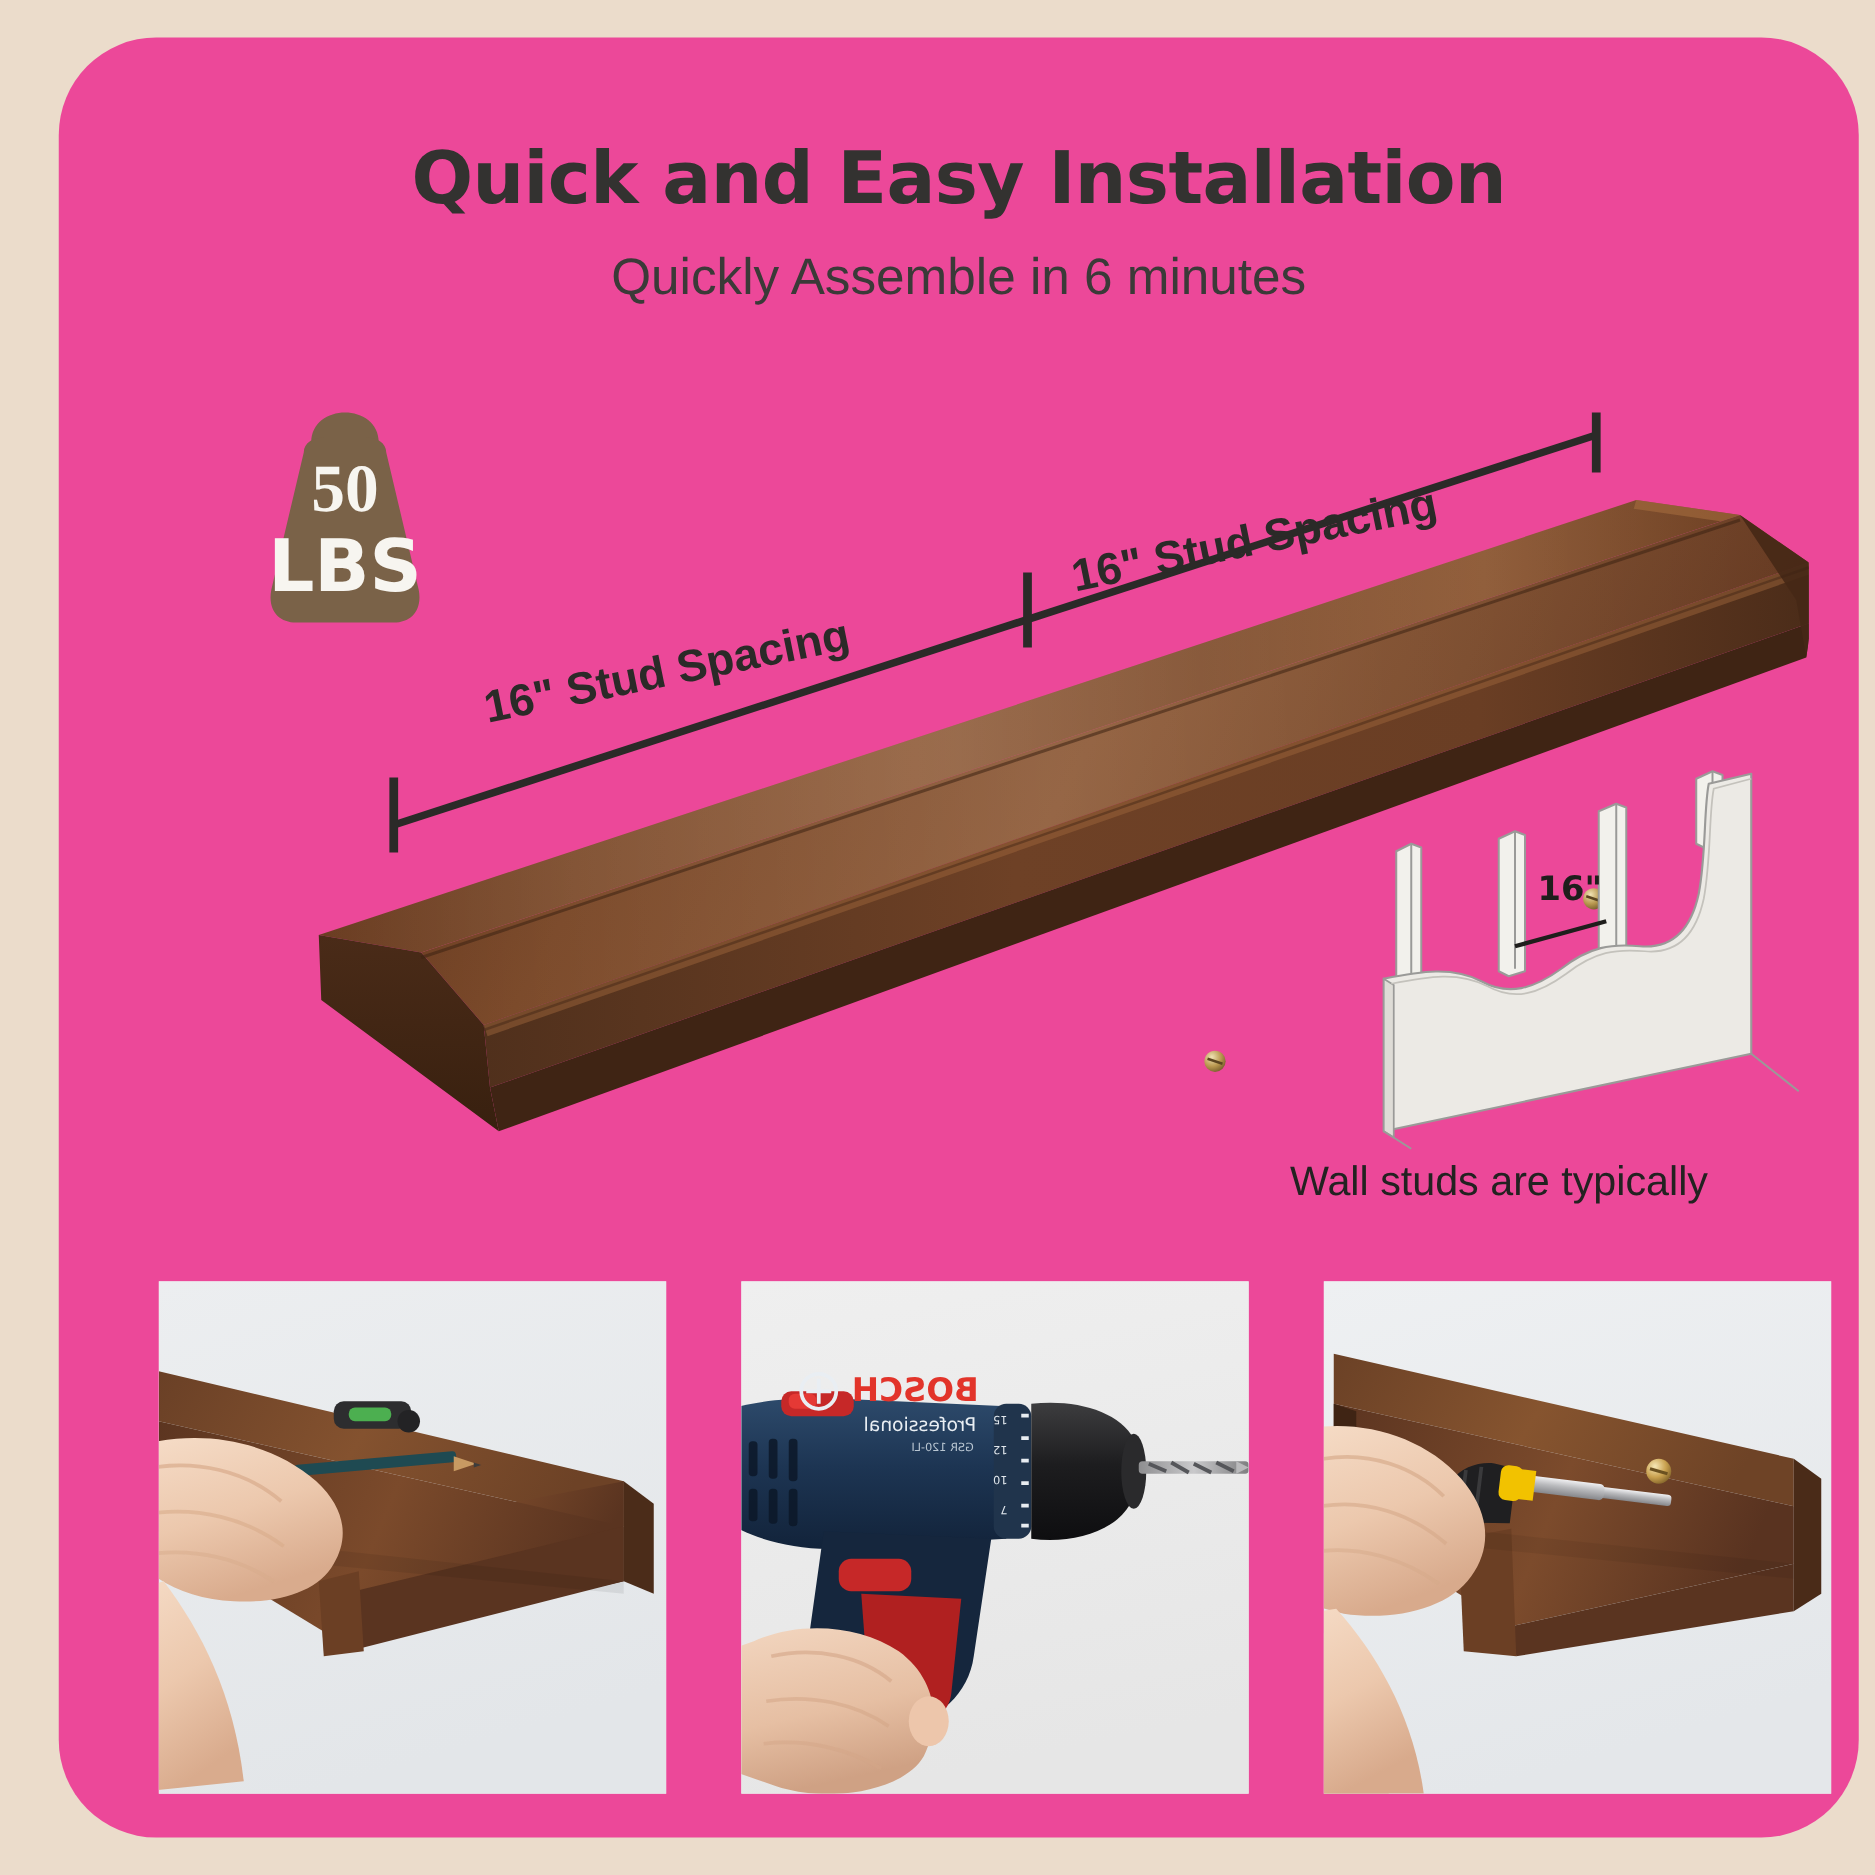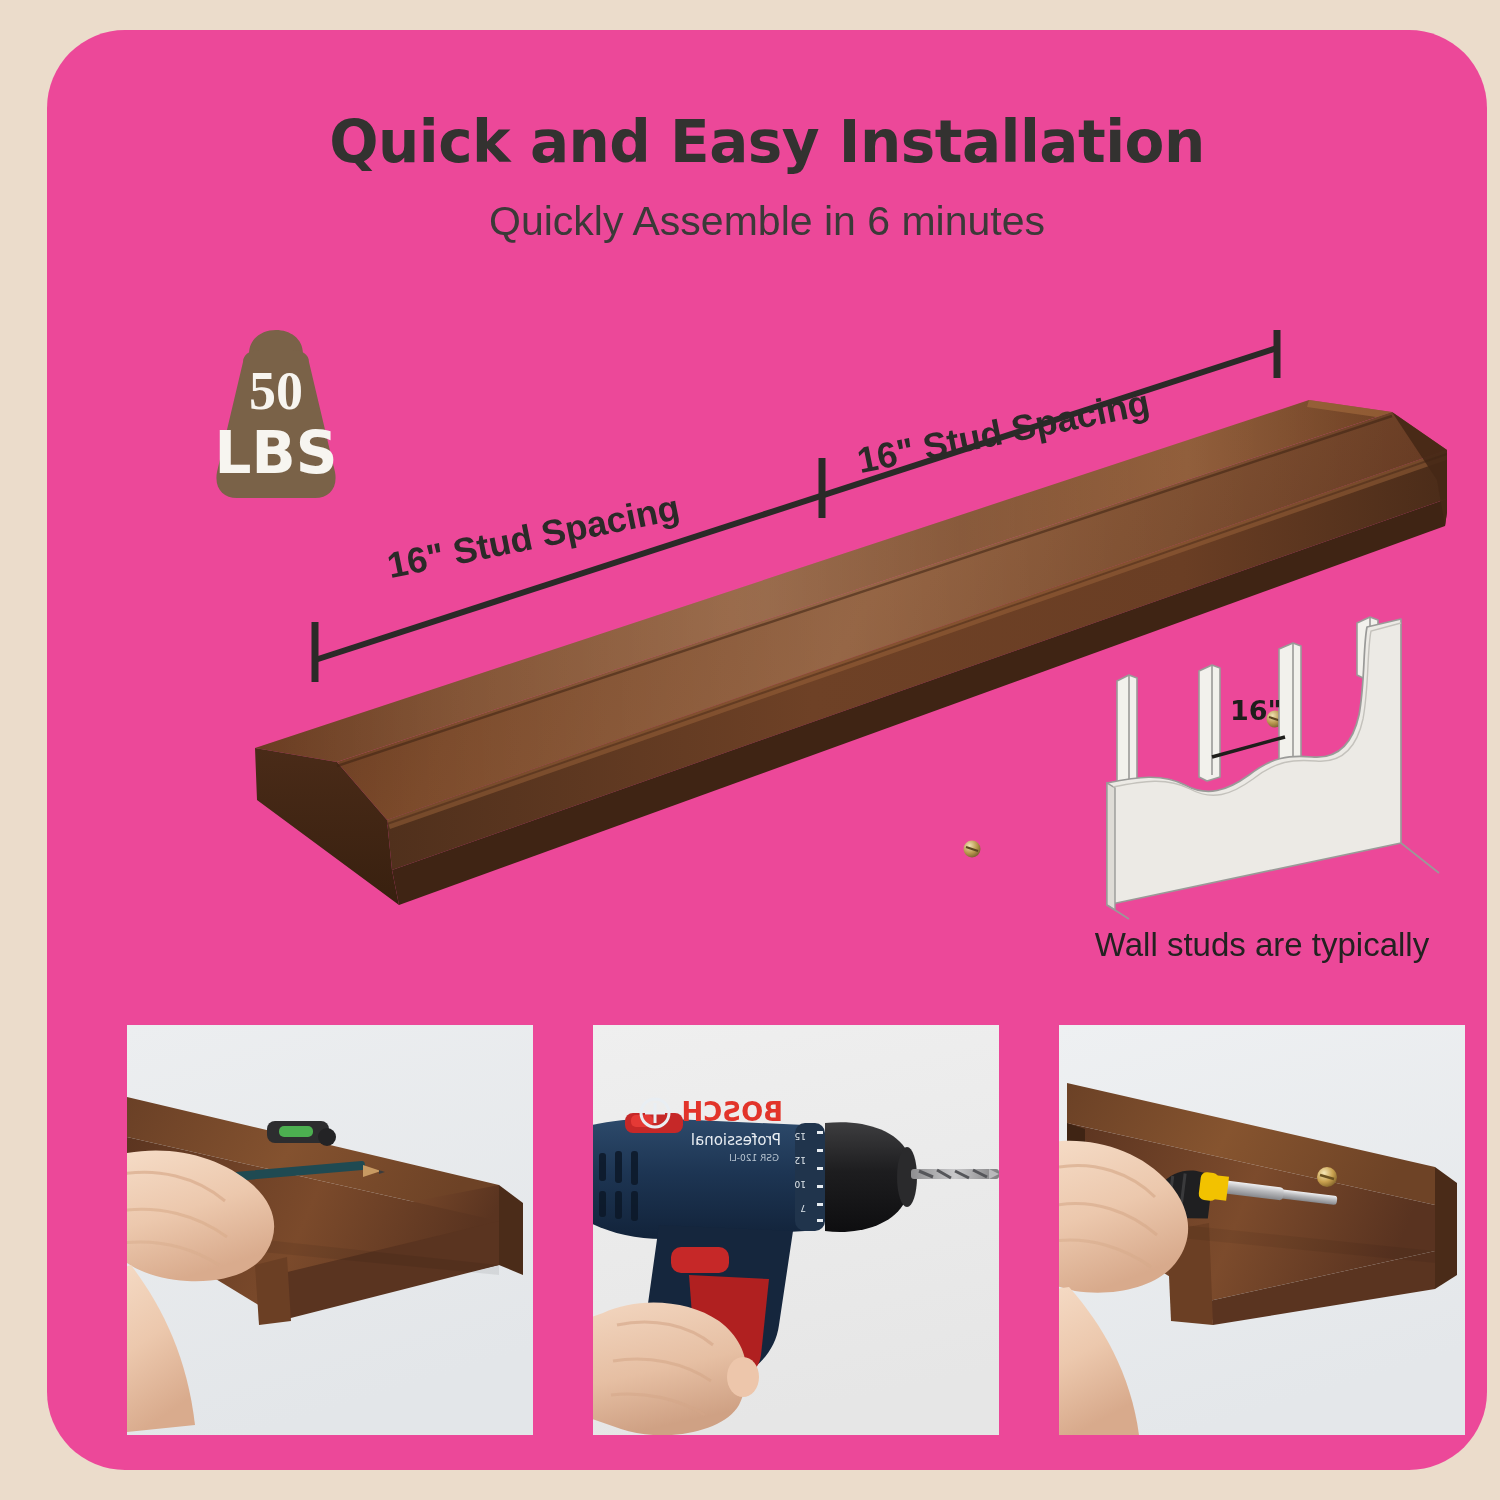--- a/index.html
+++ b/index.html
@@ -106,21 +106,20 @@
     left: 1020px;
     top: 575px;
     width: 400px;
     height: 330px;
   }
   .stud-caption {
     position: absolute;
     left: 985px;
     top: 893px;
     width: 460px;
-    text-align: center;
     font-size: 33px;
     line-height: 1.32;
     color: #232221;
     font-family: "Liberation Sans", sans-serif;
   }
 
   
   .photos {
     position: absolute;
     left: 80px;

